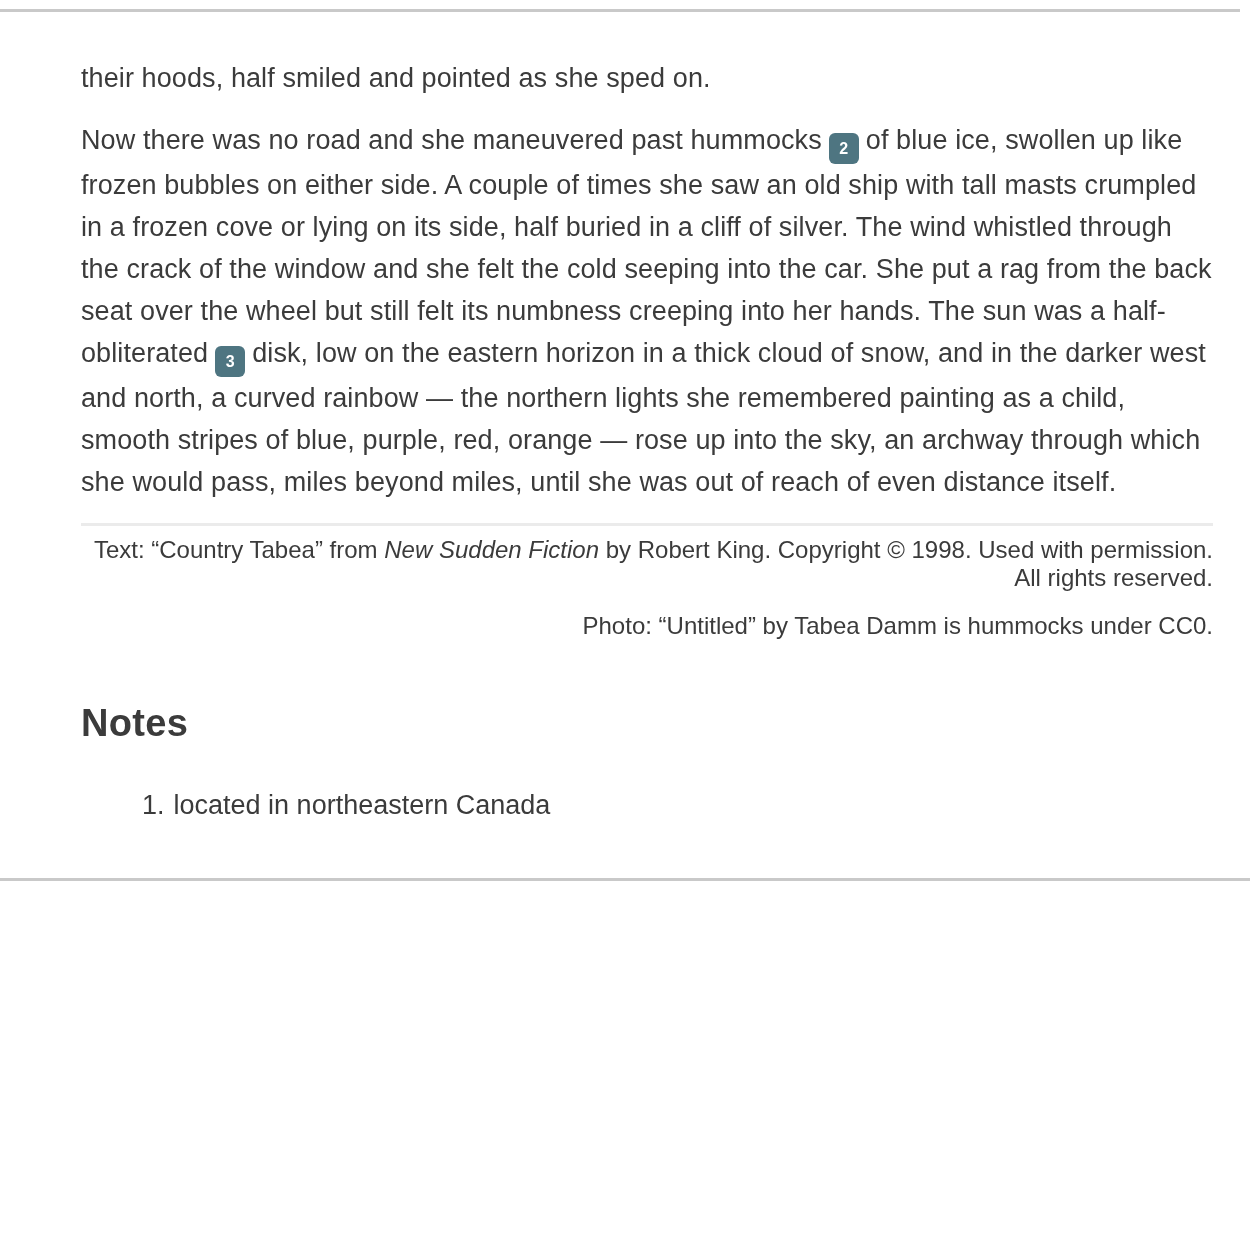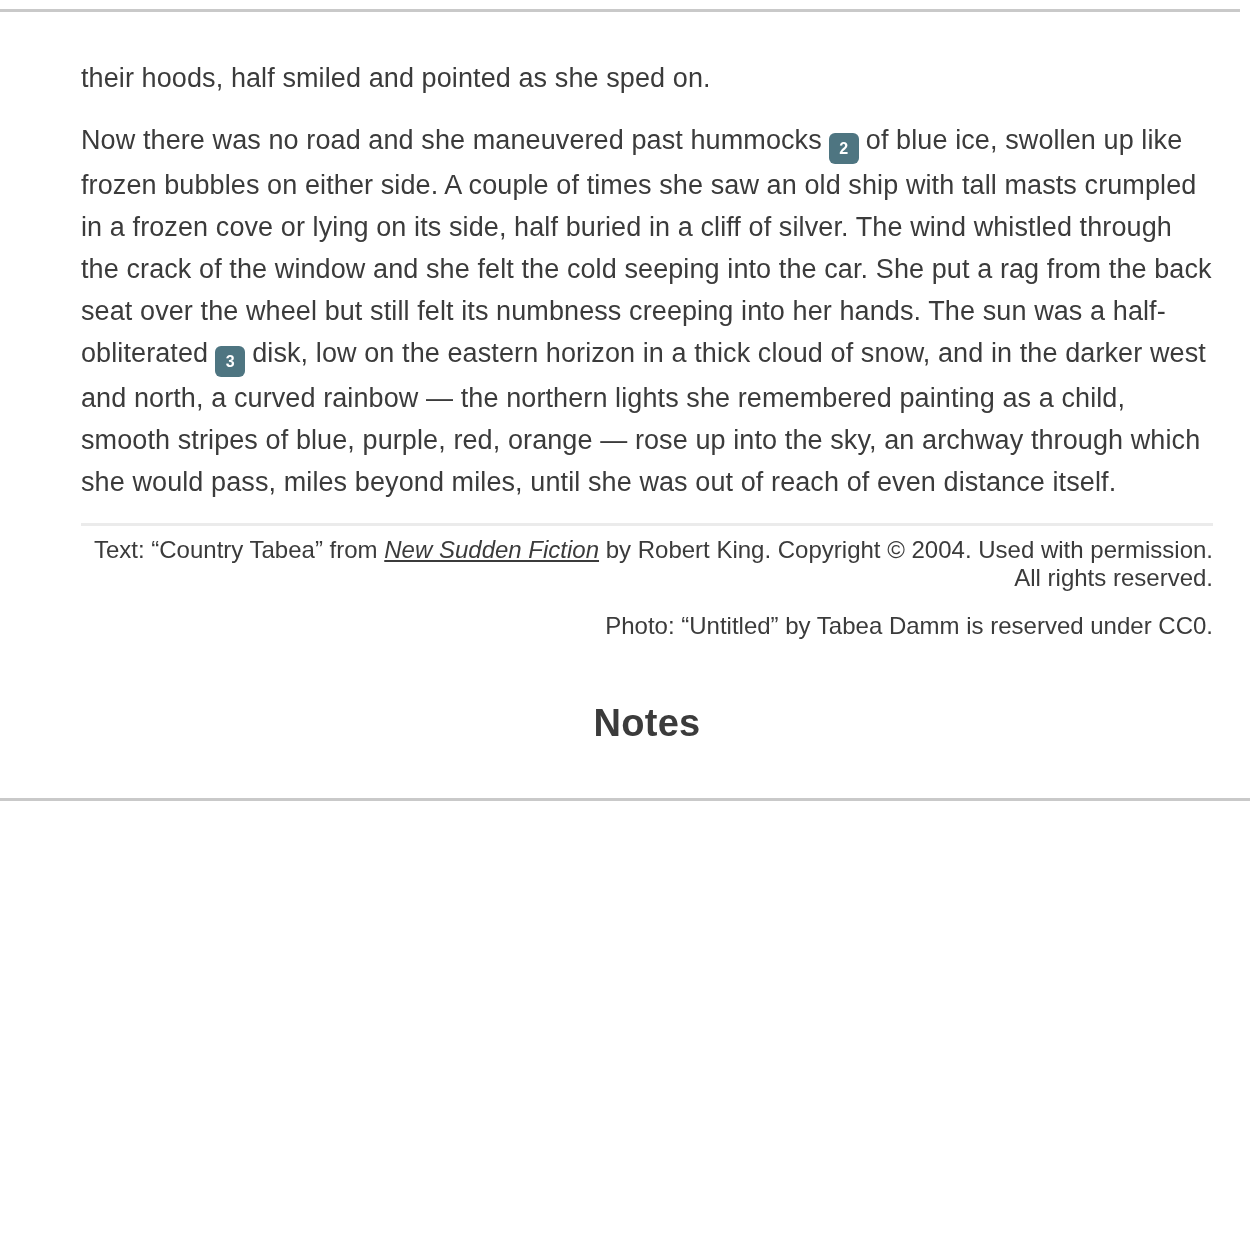--- a/index.html
+++ b/index.html
@@ -50,29 +50,28 @@
     margin: 14px 0 10px 0;
   }
   .attribution {
     text-align: right;
     font-size: 24px;
     line-height: 28px;
     color: #3b3b3b;
   }
   .attribution .text-credit { margin: 0; }
   .attribution .photo-credit { margin: 20px 0 0 0; }
-  .attribution .italic { font-style: italic; text-decoration: underline; }
+  .attribution .italic { font-style: italic; }
   .notes-heading {
     margin: 60px 0 0 0;
     font-size: 38px;
     line-height: 46px;
     font-weight: 800;
     color: #3b3b3b;
     letter-spacing: 0.3px;
-    text-align: center;
   }
   .notes-list {
     margin-top: 38px;
   }
   .note-item {
     padding-left: 61px;
     font-size: 27px;
     line-height: 42px;
     color: #3b3b3b;
     margin-bottom: 6px;
@@ -97,24 +96,25 @@
   <div class="story">
     <p>their hoods, half smiled and pointed as she sped on.</p>
 
 
     <p><span>Now there was no road and she maneuvered past hummocks</span><span class="footnote-badge">2</span><span>of blue ice, swollen up like frozen bubbles on either side. A couple of times she saw an old ship with tall masts crumpled in a frozen cove or lying on its side, half buried in a cliff of silver. The wind whistled through the crack of the window and she felt the cold seeping into the car. She put a rag from the back seat over the wheel but still felt its numbness creeping into her hands. The sun was a half-obliterated</span><span class="footnote-badge">3</span><span>disk, low on the eastern horizon in a thick cloud of snow, and in the darker west and north, a curved rainbow — the northern lights she remembered painting as a child, smooth stripes of blue, purple, red, orange — rose up into the sky, an archway through which she would pass, miles beyond miles, until she was out of reach of even distance itself.</span></p>
   </div>
 
   <div class="citation-divider"></div>
 
   <div class="attribution">
-    <p class="text-credit"><span>Text: “Country Tabea” from </span><span class="italic">New Sudden Fiction</span><span> by Robert King. Copyright © 2004. Used with permission. All rights reserved.</span></p>
-    <p class="photo-credit">Photo: “Untitled” by Tabea Damm is reserved under CC0.</p>
+    <p class="text-credit"><span>Text: “Country Tabea” from </span><span class="italic">New Sudden Fiction</span><span> by Robert King. Copyright © 1998. Used with permission. All rights reserved.</span></p>
+    <p class="photo-credit">Photo: “Untitled” by Tabea Damm is hummocks under CC0.</p>
   </div>
 
   <h2 class="notes-heading">Notes</h2>
 
   <div class="notes-list">
+    <div class="note-item"><span class="note-number">1.</span><span>located in northeastern Canada</span></div>
   </div>
 
 </div>
 
 <div class="bottom-rule"></div>
 
 </body></html>

